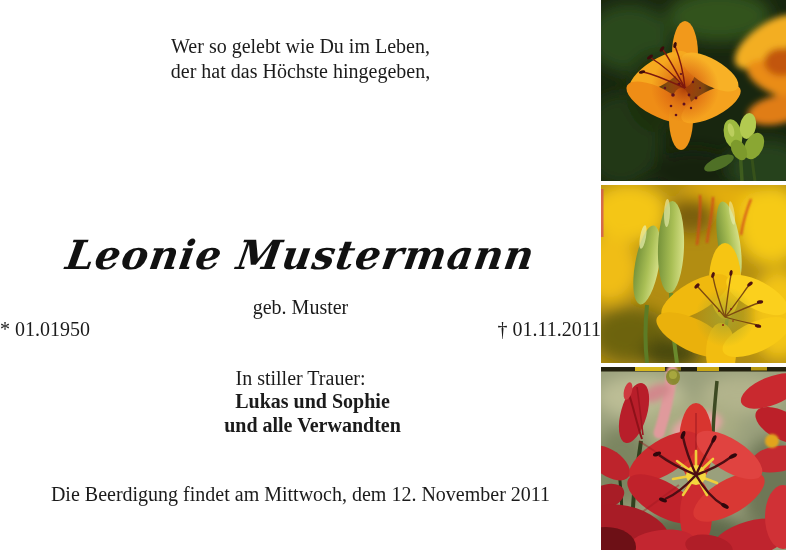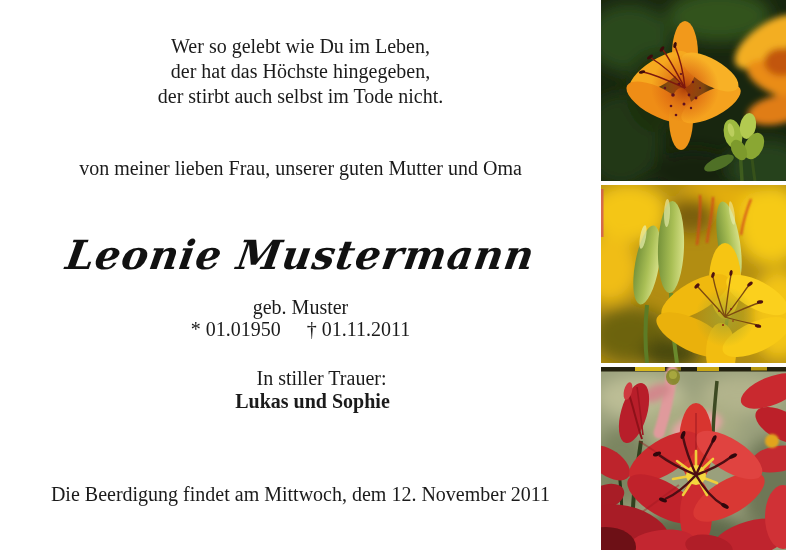--- a/index.html
+++ b/index.html
@@ -13,60 +13,59 @@
   .block{position:absolute;left:0;width:601px;text-align:center;font-size:20px;line-height:25px;}
   .verse{top:34px;}
   .farewell{top:156px;}
   .name{
     position:absolute;left:0;top:232px;width:601px;margin:0;text-align:center;
     font-family:"DejaVu Serif","Liberation Serif",serif;
     font-style:italic;font-weight:700;font-size:40px;line-height:46px;
     transform:skewX(-9deg);letter-spacing:1px;color:#111;
   }
   .maiden{top:295px;}
-  .dates{top:317px;display:flex;justify-content:center;gap:26px;}
-  .trauer{top:366px;padding-left:21px;}
+  .dates{top:317px;display:flex;justify-content:space-between;gap:26px;}
+  .trauer{top:366px;}
   .mourners{top:389px;font-weight:700;line-height:24px;margin-left:12px;}
   .funeral{top:482px;}
   .photo{position:absolute;left:601px;width:185px;overflow:hidden;background:#222;}
   .photo svg{display:block;width:100%;height:100%;}
   #photo-1{top:0;height:181px;}
   #photo-2{top:185px;height:178px;}
   #photo-3{top:367px;height:183px;}
 </style>
 </head>
 <body>
 
 <div style="position:absolute;inset:0;">
 
   <div class="text-col">
 
     <div class="block verse">
       <div>Wer so gelebt wie Du im Leben,</div>
       <div>der hat das Höchste hingegeben,</div>
-      <div>der stirbt auch selbst im Tode nicht.</div>
     </div>
 
     <div class="block farewell">
-      <div>von meiner lieben Frau, unserer guten Mutter und Oma</div>
     </div>
 
     <h1 class="name">Leonie Mustermann</h1>
 
     <div class="block maiden">geb. Muster</div>
 
     <div class="block dates">
       <span>* 01.01950</span>
       <span>† 01.11.2011</span>
     </div>
 
     <div class="block trauer">In stiller Trauer:</div>
 
     <div class="block mourners">
       <div>Lukas und Sophie</div>
+      <div>und alle Verwandten</div>
     </div>
 
     <div class="block funeral">
       <div>Die Beerdigung findet am Mittwoch, dem 12. November 2011</div>
     </div>
 
   </div>
 
   <figure id="photo-1" class="photo" style="margin:0;" aria-label="orange-lily-photo">
     <svg viewBox="0 0 185 181" preserveAspectRatio="none">

